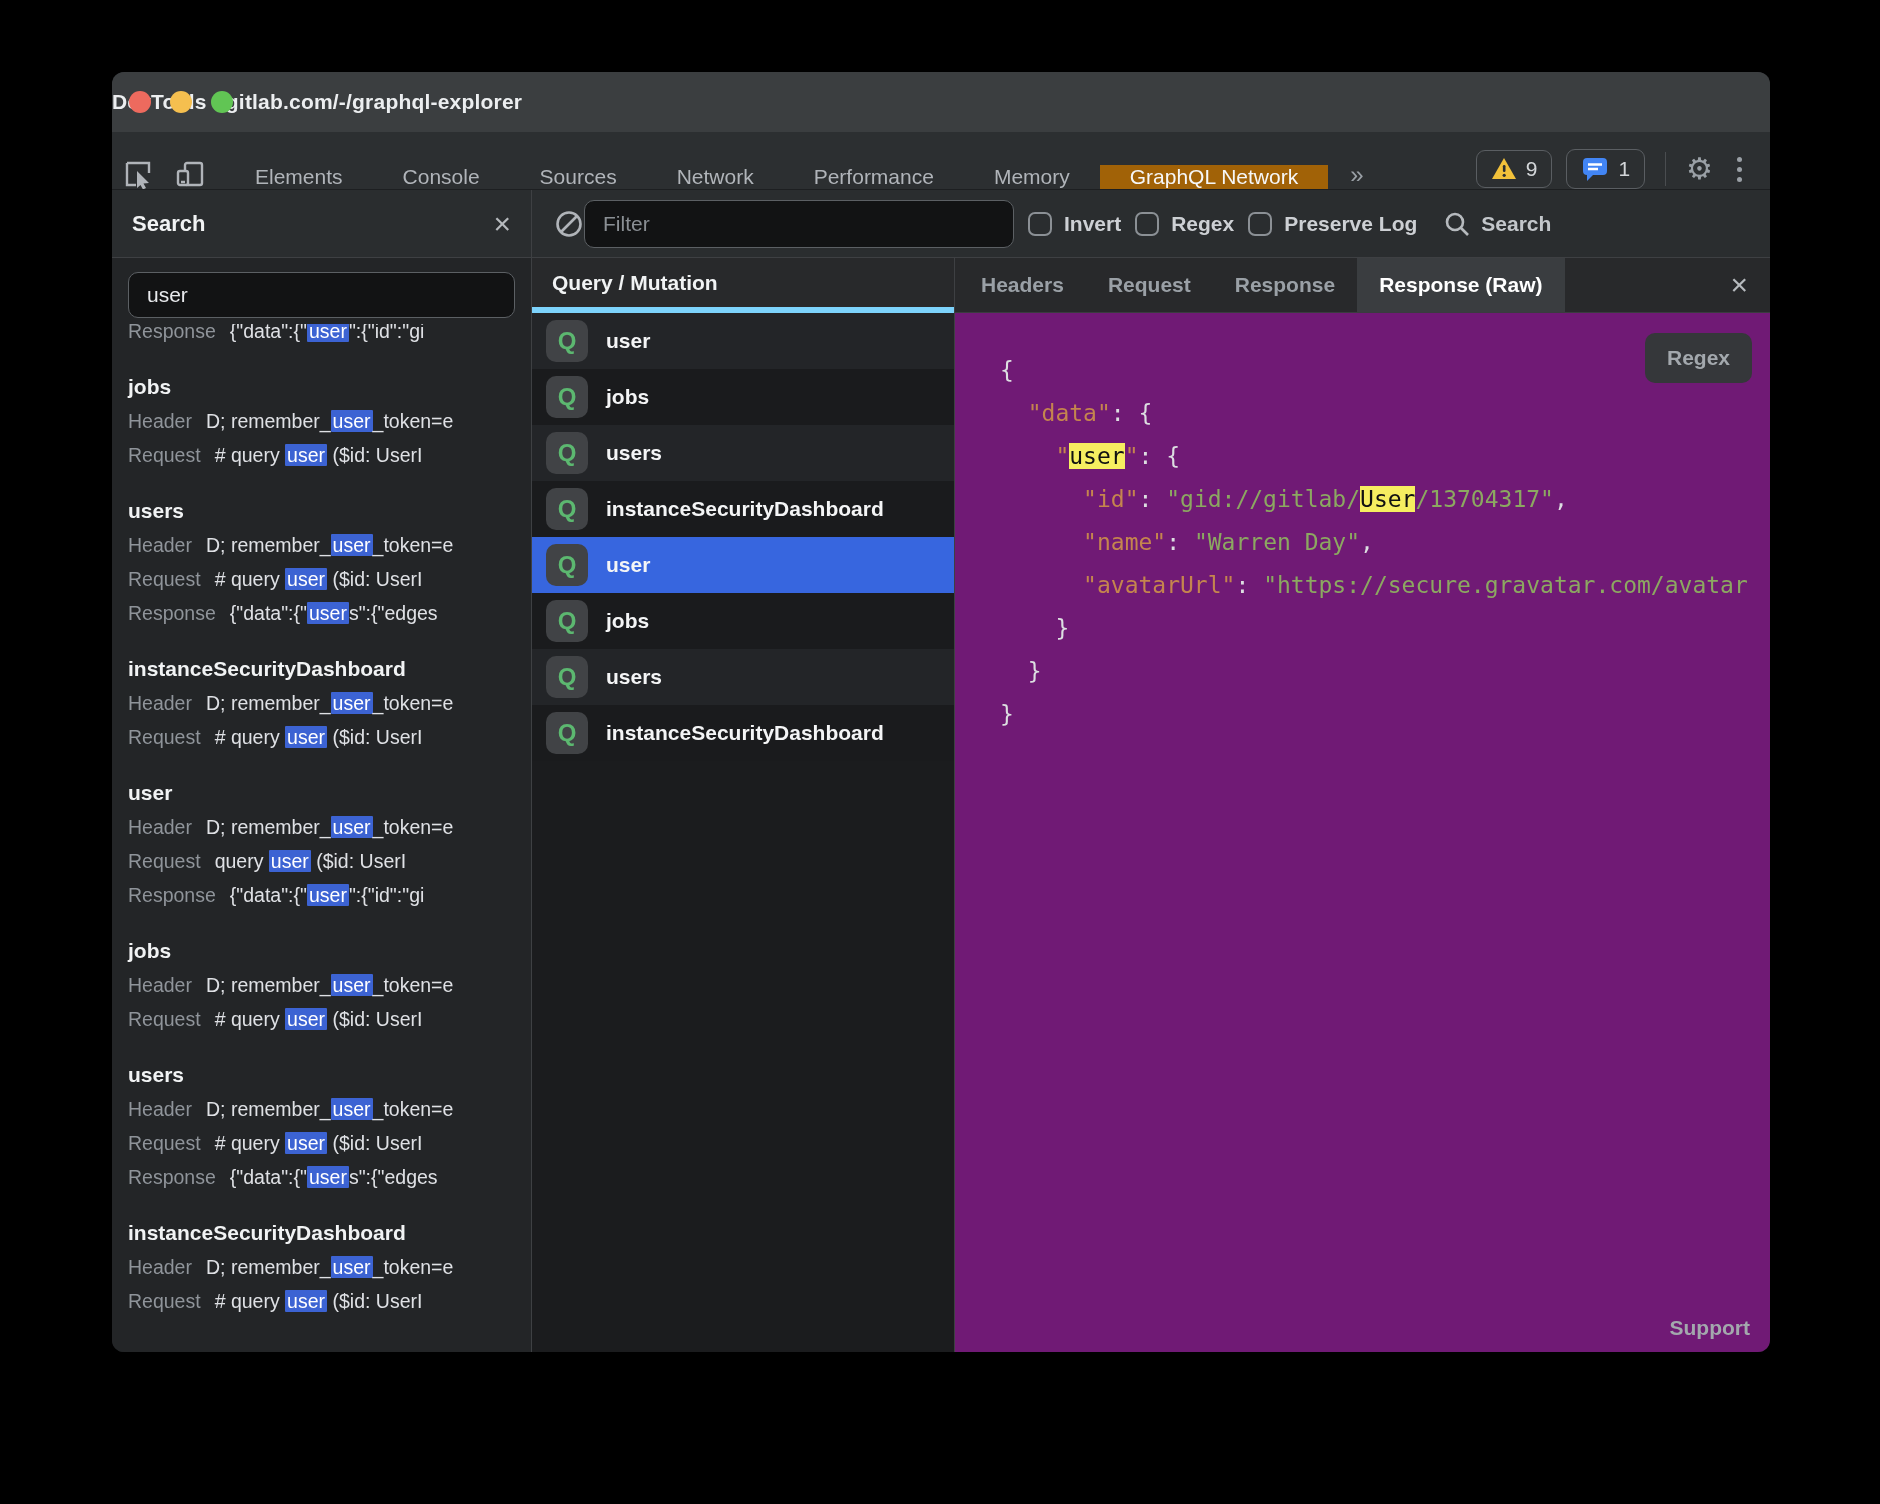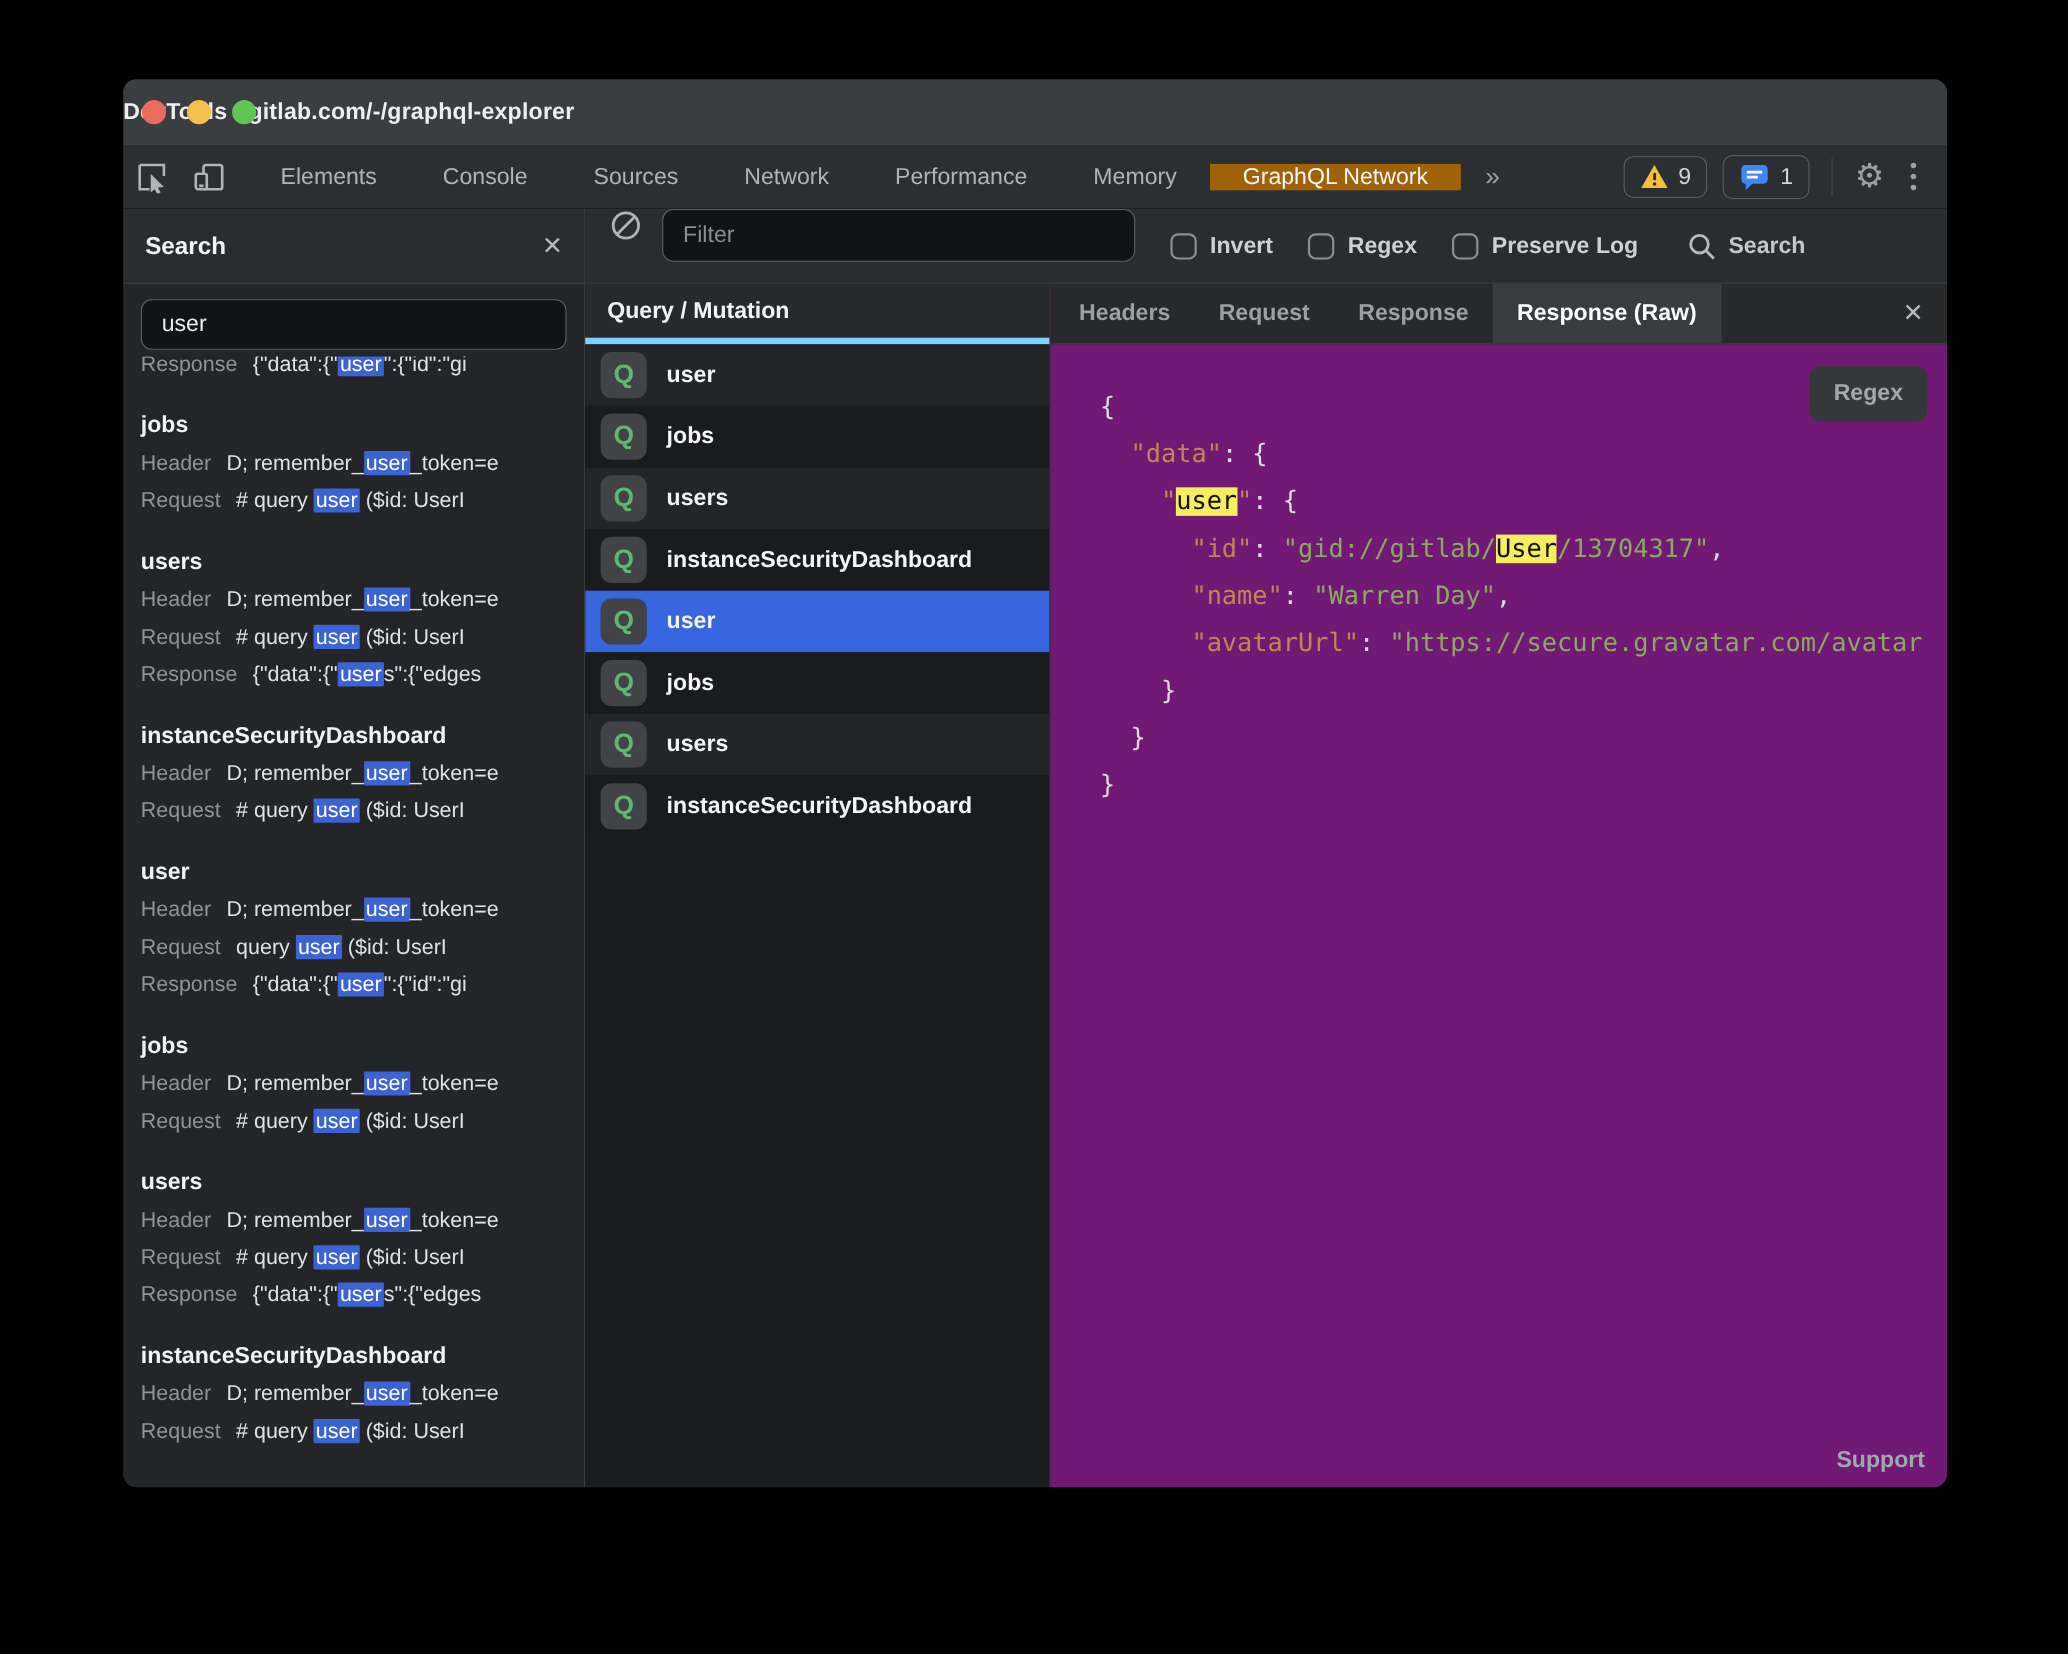--- a/index.html
+++ b/index.html
@@ -12,21 +12,21 @@
 
   
   .titlebar { height:60px; background:#3b3e40; flex:none; position:relative;
     display:flex; align-items:center; }
   .traffic { position:absolute; left:17px; top:19px; display:flex; gap:19px; }
   .light { width:22px; height:22px; border-radius:50%; }
   .light.red { background:#ed6a5e; } .light.yellow { background:#f5bf4f; } .light.green { background:#61c554; }
   .win-title { color:#eceef0; font-size:21px; font-weight:bold; letter-spacing:.2px; }
 
   
-  .dt-toolbar { height:58px; background:#2c2f31; flex:none; display:flex; align-items:center;
+  .dt-toolbar { height:58px; background:#2c2f31; flex:none; display:flex; align-items:flex-end;
     border-bottom:1px solid #1d1f21; }
   .dt-toolbar .icon-btn { width:52px; display:flex; align-items:center; justify-content:center; flex:none; }
   .tool-sep { width:1px; background:#4a4d50; margin:12px 4px; flex:none; }
   .dt-tabs { display:flex; align-items:stretch; }
   .dt-tab { padding:0 30px; display:flex; align-items:center; color:#b0b4b9; font-size:21px; cursor:default; }
   .dt-tab.active { background:#a16207; color:#f6f7f8; font-weight:500; }
   .chevron { color:#9aa0a6; font-size:24px; display:flex; align-items:center; padding:0 22px; }
   .dt-right { margin-left:auto; display:flex; align-items:center; gap:14px; padding-right:18px; }
   .badge { display:flex; align-items:center; gap:9px; border:1px solid #5a5e62; border-radius:9px;
     padding:6px 14px; color:#d3d6d9; font-size:21px; }
@@ -52,21 +52,21 @@
   .results { flex:1; overflow:hidden; padding:4px 16px 0; }
   .res-line { font-size:19.5px; color:#dfe1e5; line-height:34px; white-space:nowrap; overflow:hidden; }
   .res-line.clip { margin-top:-14px; }
   .res-label { color:#8f949a; margin-right:14px; }
   .res-title { color:#f1f3f4; font-size:21px; font-weight:bold; line-height:34px; margin-top:22px; white-space:nowrap; }
   .hl-b { background:#3c63d3; color:#fff; padding:0 2px; border-radius:1px; }
 
   
   .right-region { flex:1; display:flex; flex-direction:column; min-width:0; }
   .filter-bar { height:68px; flex:none; background:#2a2d2f; border-bottom:1px solid #3e4043;
-    display:flex; padding:0 22px; gap:18px; }
+    display:flex; align-items:center; padding:0 22px; }
   .filter-input { width:430px; height:48px; background:#121314; border:1.5px solid #5c6064;
     border-radius:10px; color:#e8eaed; font-size:21px; padding:0 18px;
     font-family:"Liberation Sans", sans-serif; outline:none; flex:none; }
   .filter-input::placeholder { color:#8a8f94; }
   .chk-group { display:flex; align-items:center; gap:12px; margin-left:14px; }
   .chk { width:24px; height:24px; border:2px solid #8b9095; border-radius:7px; background:transparent; flex:none; }
   .chk-label { color:#cdd0d4; font-size:21px; font-weight:bold; }
   .search-group { display:flex; align-items:center; gap:10px; margin-left:26px; }
   .search-group .chk-label { color:#c3c7cb; }
 

